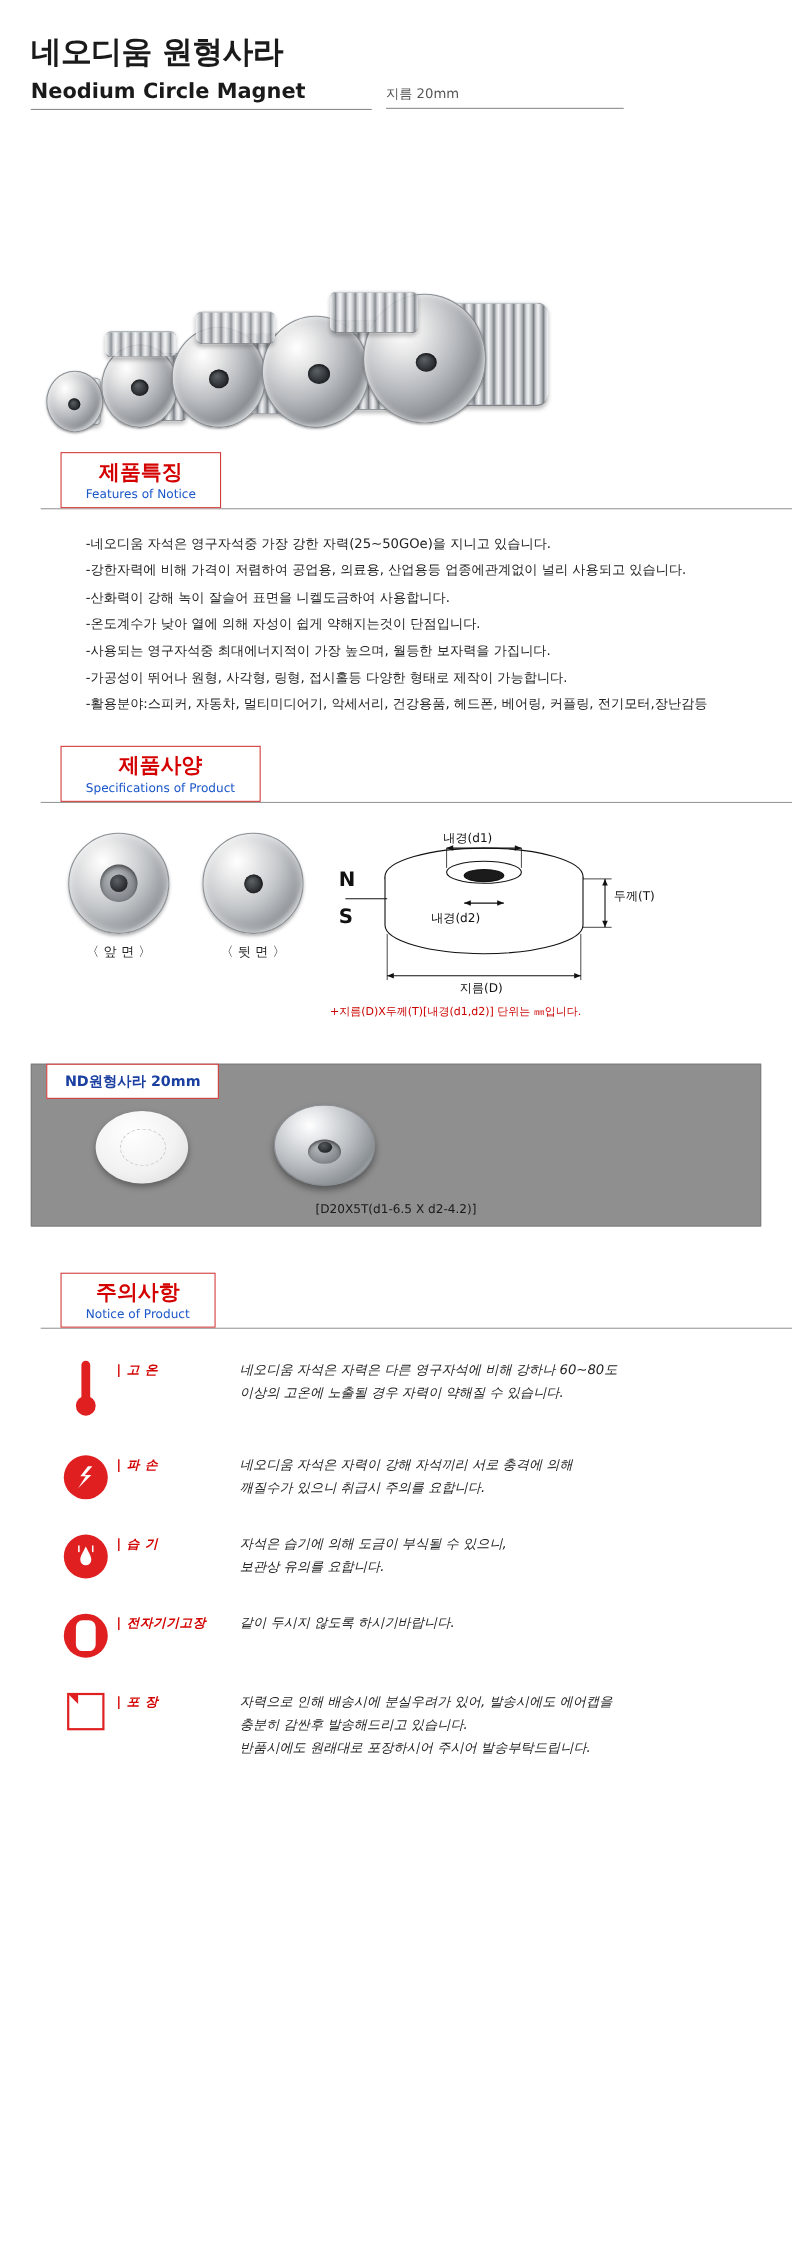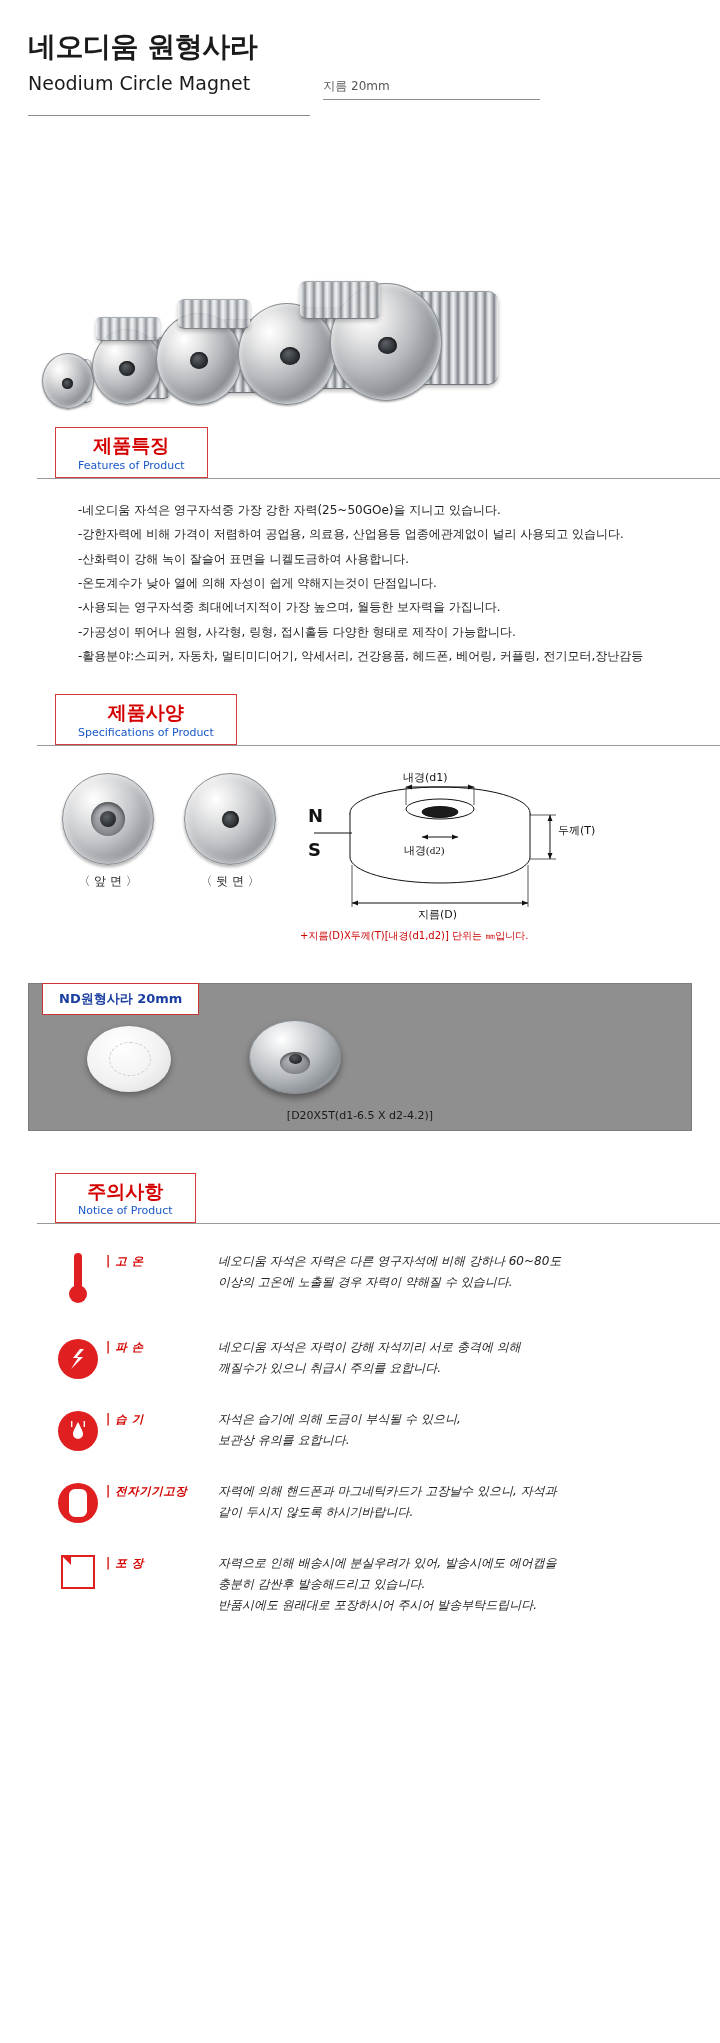--- a/index.html
+++ b/index.html
@@ -12,22 +12,22 @@
   }
   .page { width:720px; position:relative; }
 
   
   .header { padding:28px 0 0 28px; }
   .header .kr-title {
     font-size:28px; font-weight:bold; color:#1a1a1a; letter-spacing:-0.5px;
     margin:0 0 6px 0;
   }
   .header .en-title {
-    font-size:19px; font-weight:normal; color:#1a1a1a; letter-spacing:0px;
-    border-bottom:1px solid #8c8c8c; display:inline-block; padding:0 60px 21px 0;
+    font-size:19px; font-weight:bold; color:#1a1a1a; letter-spacing:0px;
+    border-bottom:1px solid #8c8c8c; display:inline-block; padding:0 60px 5px 0;
     margin:0 0 5px 0;
   }
   .header .sub-title {
     font-size:12px; color:#555; margin:4px 0 0 8px;
     border-bottom:1px solid #8c8c8c; display:inline-block; padding:0 150px 4px 0;
   }
 
   
   .hero {
     height:290px; position:relative; margin-top:10px; overflow:hidden;
@@ -217,21 +217,21 @@
       <div class="sidestack" style="left:300px; top:150px; width:80px; height:38px; border-radius:6px; opacity:.9;"></div>
       <div class="sidestack" style="left:178px; top:168px; width:72px; height:30px; border-radius:6px; opacity:.85;"></div>
       <div class="sidestack" style="left:96px; top:186px; width:64px; height:24px; border-radius:5px; opacity:.85;"></div>
     </div>
   </div>
 
   <div class="sec-head">
     <div class="rule"></div>
     <div class="box">
       <div class="kr">제품특징</div>
-      <div class="en">Features of Product</div>
+      <div class="en">Features of Notice</div>
     </div>
   </div>
 
   <ul class="features">
     <li>-네오디움 자석은 영구자석중 가장 강한 자력(25~50GOe)을 지니고 있습니다.</li>
     <li>-강한자력에 비해 가격이 저렴하여 공업용, 의료용, 산업용등 업종에관계없이 널리 사용되고 있습니다.</li>
     <li>-산화력이 강해 녹이 잘슬어 표면을 니켈도금하여 사용합니다.</li>
     <li>-온도계수가 낮아 열에 의해 자성이 쉽게 약해지는것이 단점입니다.</li>
     <li>-사용되는 영구자석중 최대에너지적이 가장 높으며, 월등한 보자력을 가집니다.</li>
     <li>-가공성이 뛰어나 원형, 사각형, 링형, 접시홀등 다양한 형태로 제작이 가능합니다.</li>
@@ -286,21 +286,21 @@
         <polygon points="52,138 58,135.5 58,140.5" fill="#111"></polygon>
         <polygon points="228,138 222,135.5 222,140.5" fill="#111"></polygon>
         <line x1="52" y1="100" x2="52" y2="142" stroke="#111" stroke-width="0.7"></line>
         <line x1="228" y1="100" x2="228" y2="142" stroke="#111" stroke-width="0.7"></line>
 
         <line x1="14" y1="68" x2="52" y2="68" stroke="#111" stroke-width="1"></line>
       </svg>
       <div class="diag-label" style="left:8px; top:40px; font-size:18px; font-weight:bold;">N</div>
       <div class="diag-label" style="left:8px; top:74px; font-size:18px; font-weight:bold;">S</div>
       <div class="diag-label" style="left:103px; top:5px;">내경(d1)</div>
-      <div class="diag-label" style="left:104px; top:78px;font-family:Liberation Serif, serif;">내경(d2)</div>
+      <div class="diag-label" style="left:92px; top:78px;">내경(d2)</div>
       <div class="diag-label" style="left:258px; top:58px;">두께(T)</div>
       <div class="diag-label" style="left:118px; top:142px;">지름(D)</div>
     </div>
 
     <div class="spec-note">+지름(D)X두께(T)[내경(d1,d2)] 단위는 ㎜입니다.</div>
   </div>
 
   <div class="panel-wrap">
     <div class="panel-label">ND원형사라 20mm</div>
     <div class="panel-photo">
@@ -367,21 +367,20 @@
     </div>
 
     <div class="notice-row">
       <div class="notice-icon">
         <div class="circ">
           <div class="pill"></div>
         </div>
       </div>
       <div class="notice-tag">| 전자기기고장</div>
       <div class="notice-text">
-        <div>자력에 의해 핸드폰과 마그네틱카드가 고장날수 있으니, 자석과</div>
         <div>같이 두시지 않도록 하시기바랍니다.</div>
       </div>
     </div>
 
     <div class="notice-row">
       <div class="notice-icon">
         <div class="sq-white"></div>
       </div>
       <div class="notice-tag">| 포  장</div>
       <div class="notice-text">

